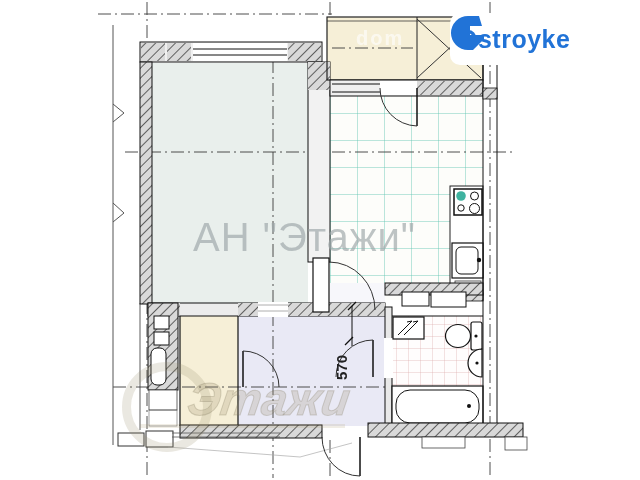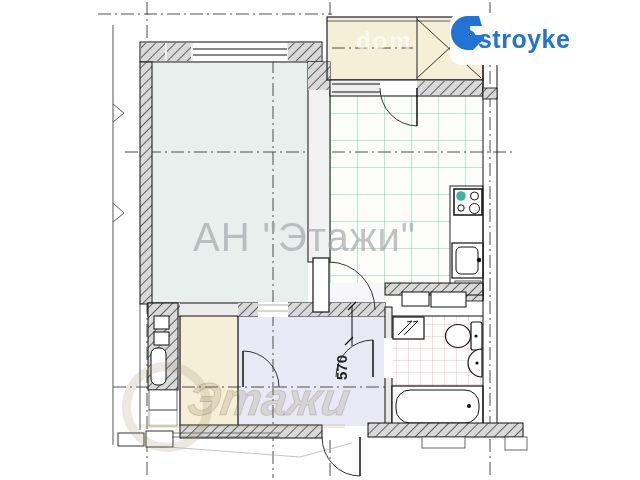--- a/index.html
+++ b/index.html
@@ -1,21 +1,21 @@
 <!DOCTYPE html>
 <html><head>
 <meta charset="utf-8">
 <style>
   html,body{margin:0;padding:0;background:#fff;}
   .canvas{position:relative;width:640px;height:480px;background:#fff;overflow:hidden;
           font-family:"Liberation Sans",sans-serif;}
   .canvas svg{position:absolute;left:0;top:0;}
   .wm-center{position:absolute;left:193px;top:215px;width:270px;font-size:40px;
              color:#9fa8aa;opacity:.68;letter-spacing:1px;white-space:nowrap;}
-  .wm-dom{position:absolute;left:356px;top:27px;font-size:24px;font-weight:bold;
+  .wm-dom{position:absolute;left:356px;top:27px;font-size:20px;font-weight:bold;
           color:#ffffff;opacity:.62;letter-spacing:2px;}
   .wm-bottom{position:absolute;left:188px;top:372px;font-size:46px;font-weight:bold;
              font-style:italic;color:rgba(150,138,105,.22);transform:skewX(-8deg);
              -webkit-text-stroke:1px rgba(120,110,85,.25);}
   .wm-circle{position:absolute;left:122px;top:362px;width:72px;height:72px;
              border:9px solid rgba(150,138,105,.20);border-radius:50%;}
   .wm-bar{position:absolute;left:140px;top:424px;width:205px;height:4px;
           background:rgba(170,155,110,.18);}
   .logo{position:absolute;left:450px;top:13px;width:190px;height:52px;background:#fff;
         border-radius:10px;display:flex;align-items:center;gap:7px;padding-left:8px;

